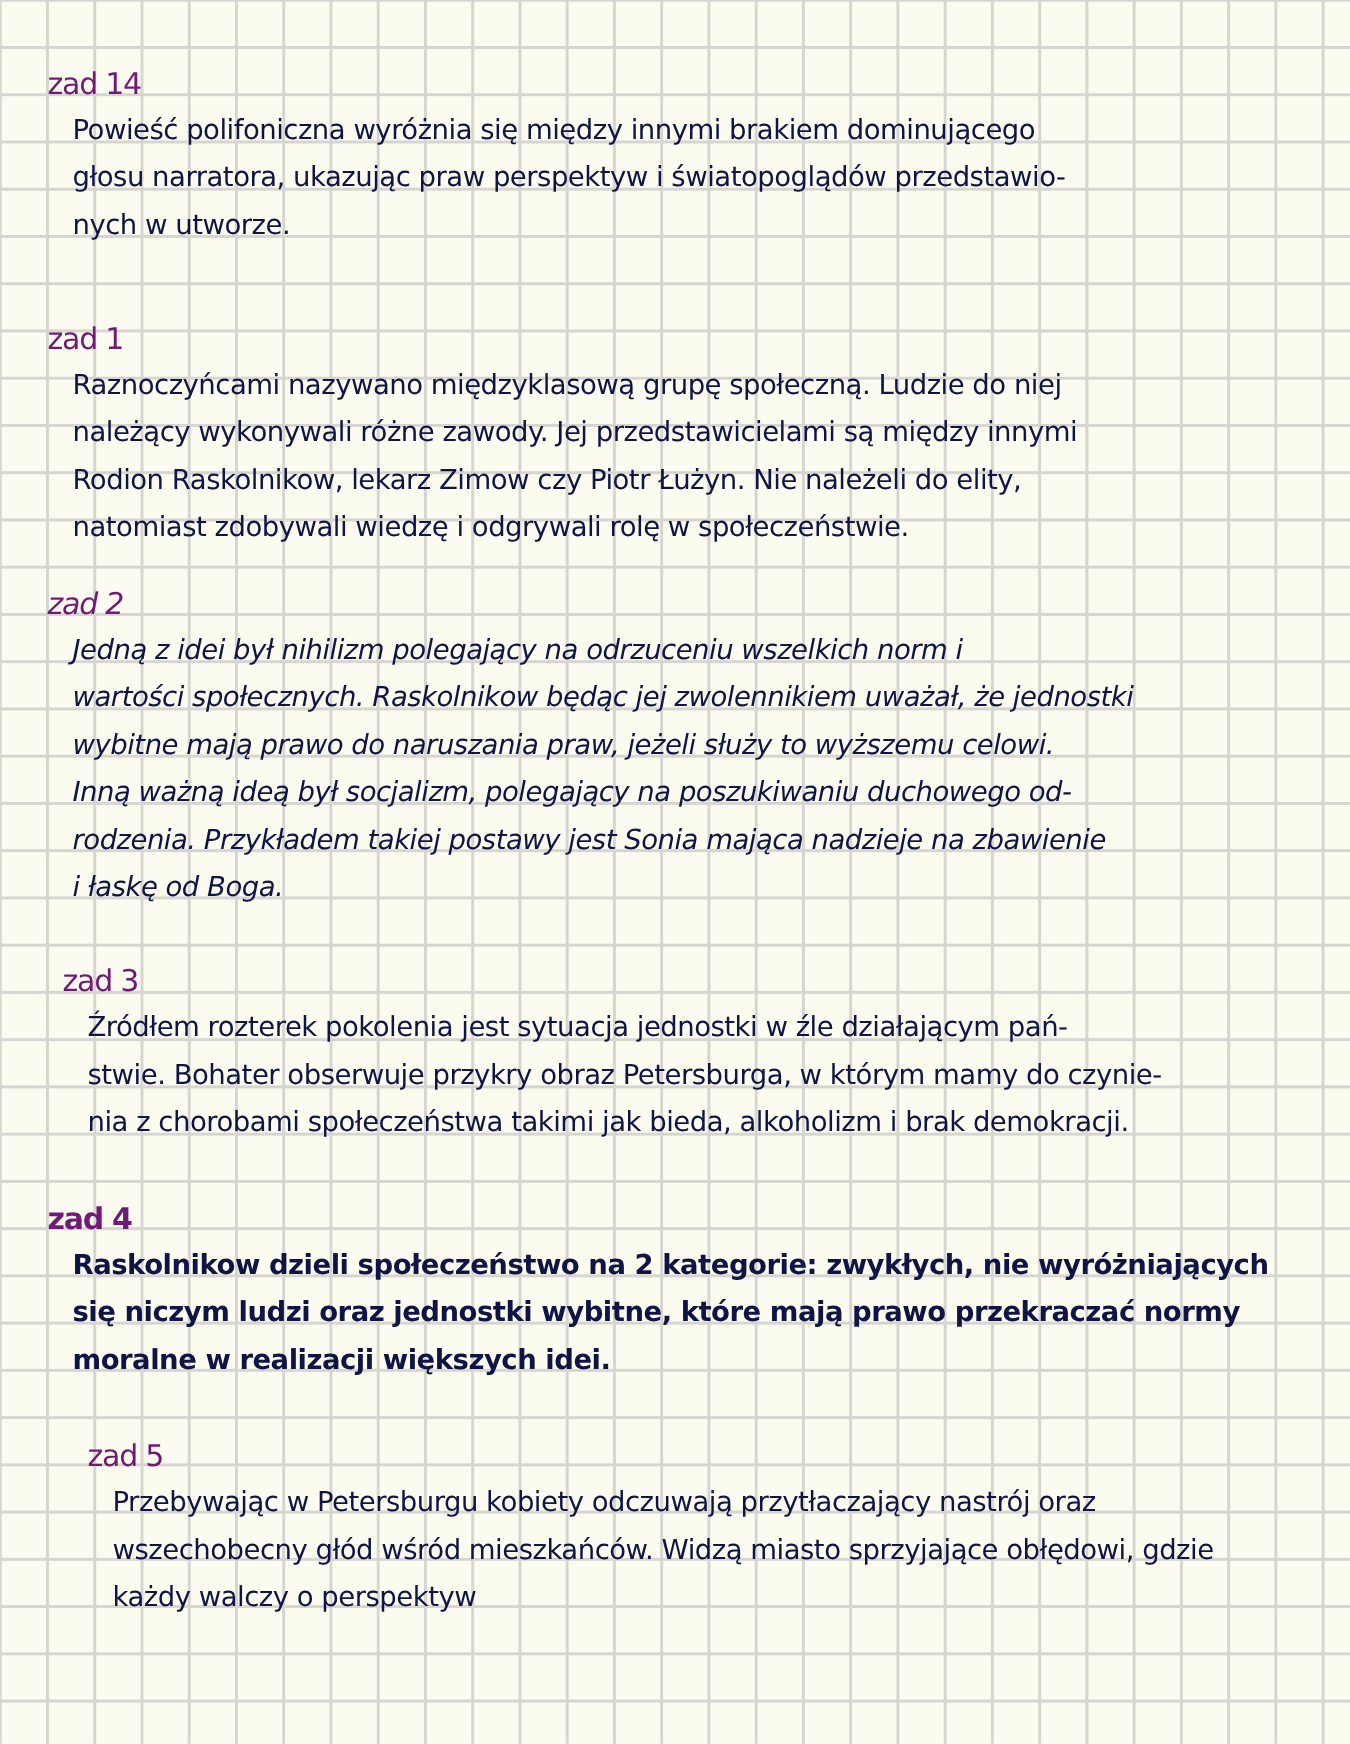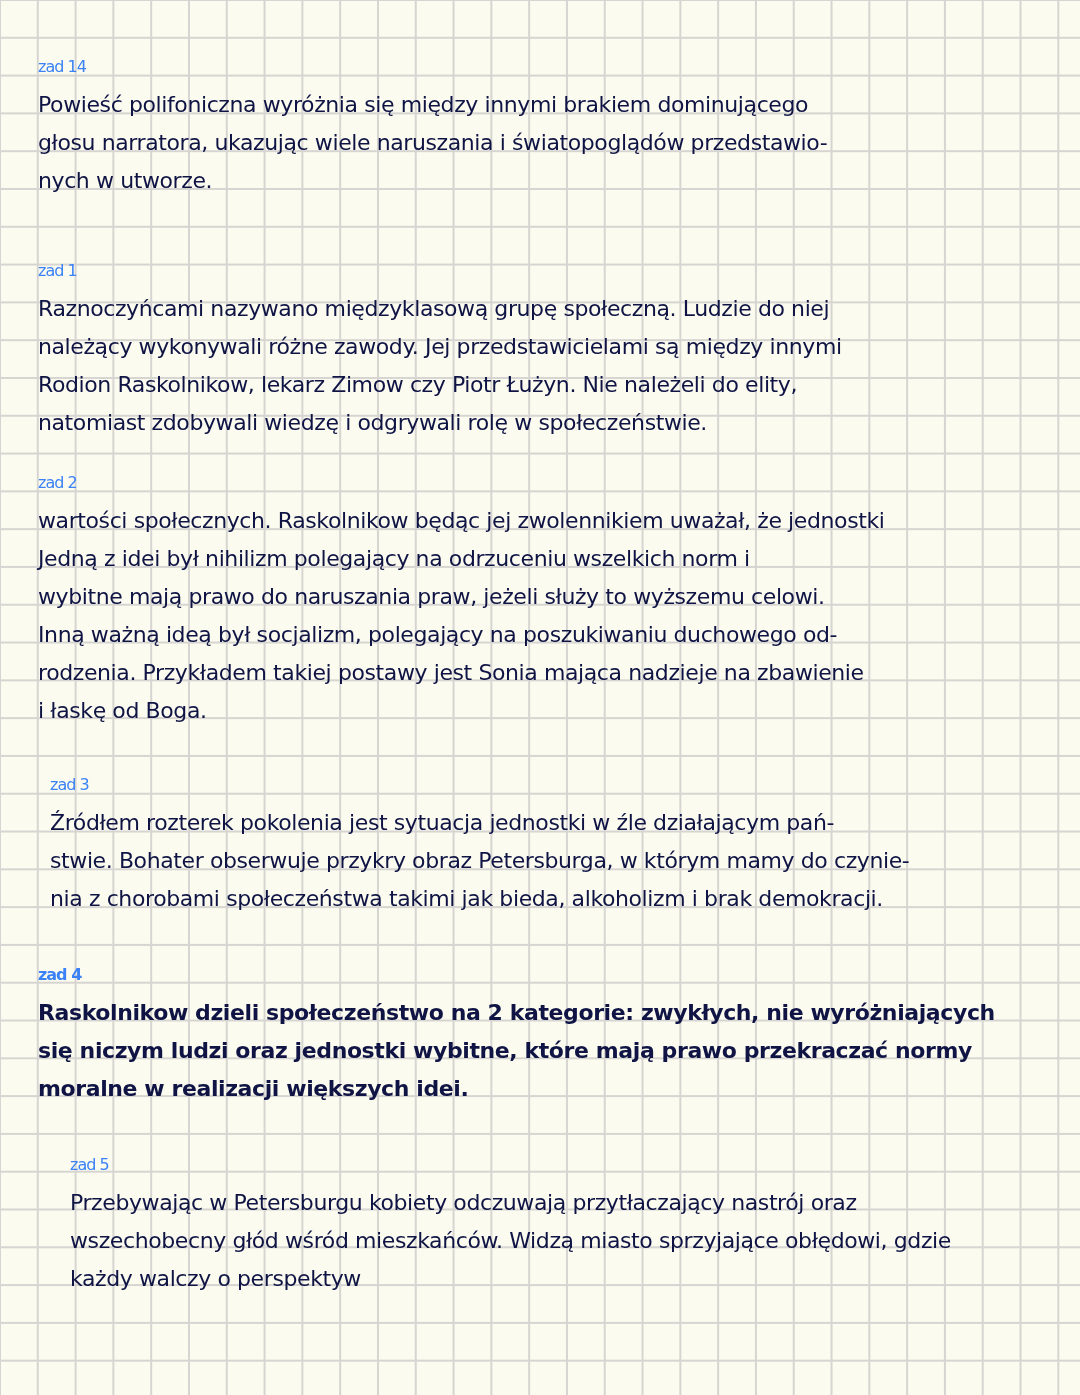--- a/index.html
+++ b/index.html
@@ -20,61 +20,62 @@
     position: absolute;
     left: 0; top: 0;
     width: 1080px; height: 1395px;
   }
   .section {
     position: absolute;
     left: 38px;
     width: 1030px;
   }
   .heading {
-    color: #3b82f6;
-    font-size: 16px;
+    color: #701a75;
+    font-size: 24px;
     letter-spacing: -1px;
     line-height: 30px;
     height: 34px;
     font-family: "DejaVu Sans", sans-serif;
   }
   .line {
     color: #0f1445;
     font-size: 22px;
     line-height: 38px;
     height: 38px;
     white-space: nowrap;
     letter-spacing: -0.4px;
     font-family: "DejaVu Sans", sans-serif;
+    padding-left: 20px;
   }
 </style>
 </head>
 <body>
 
 <div class="page">
 
   <div class="section" style="top:52px;">
     <div class="heading">zad 14</div>
     <div class="line">Powieść polifoniczna wyróżnia się między innymi brakiem dominującego</div>
-    <div class="line">głosu narratora, ukazując wiele naruszania i światopoglądów przedstawio-</div>
+    <div class="line">głosu narratora, ukazując praw perspektyw i światopoglądów przedstawio-</div>
     <div class="line">nych w utworze.</div>
   </div>
 
   <div class="section" style="top:256px;">
     <div class="heading">zad 1</div>
     <div class="line">Raznoczyńcami nazywano międzyklasową grupę społeczną. Ludzie do niej</div>
     <div class="line">należący wykonywali różne zawody. Jej przedstawicielami są między innymi</div>
     <div class="line">Rodion Raskolnikow, lekarz Zimow czy Piotr Łużyn. Nie należeli do elity,</div>
     <div class="line">natomiast zdobywali wiedzę i odgrywali rolę w społeczeństwie.</div>
   </div>
 
-  <div class="section" style="top:468px;">
+  <div class="section" style="top:468px;font-style:italic;">
     <div class="heading">zad 2</div>
+    <div class="line">Jedną z idei był nihilizm polegający na odrzuceniu wszelkich norm i</div>
     <div class="line">wartości społecznych. Raskolnikow będąc jej zwolennikiem uważał, że jednostki</div>
-    <div class="line">Jedną z idei był nihilizm polegający na odrzuceniu wszelkich norm i</div>
     <div class="line">wybitne mają prawo do naruszania praw, jeżeli służy to wyższemu celowi.</div>
     <div class="line">Inną ważną ideą był socjalizm, polegający na poszukiwaniu duchowego od-</div>
     <div class="line">rodzenia. Przykładem takiej postawy jest Sonia mająca nadzieje na zbawienie</div>
     <div class="line">i łaskę od Boga.</div>
   </div>
 
   <div class="section" style="top:770px;margin-left:12px;">
     <div class="heading">zad 3</div>
     <div class="line">Źródłem rozterek pokolenia jest sytuacja jednostki w źle działającym pań-</div>
     <div class="line">stwie. Bohater obserwuje przykry obraz Petersburga, w którym mamy do czynie-</div>

